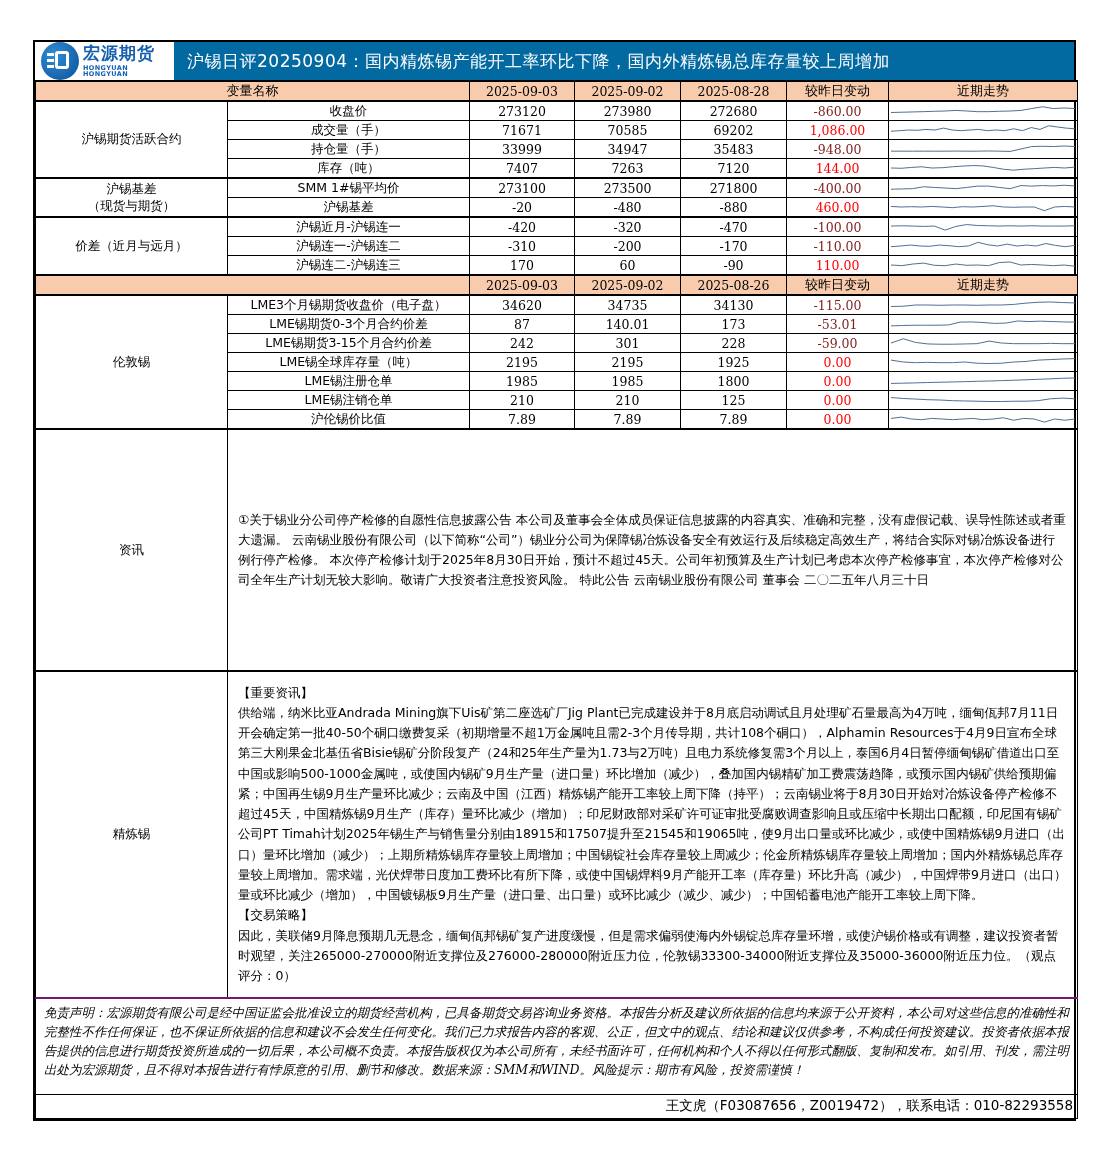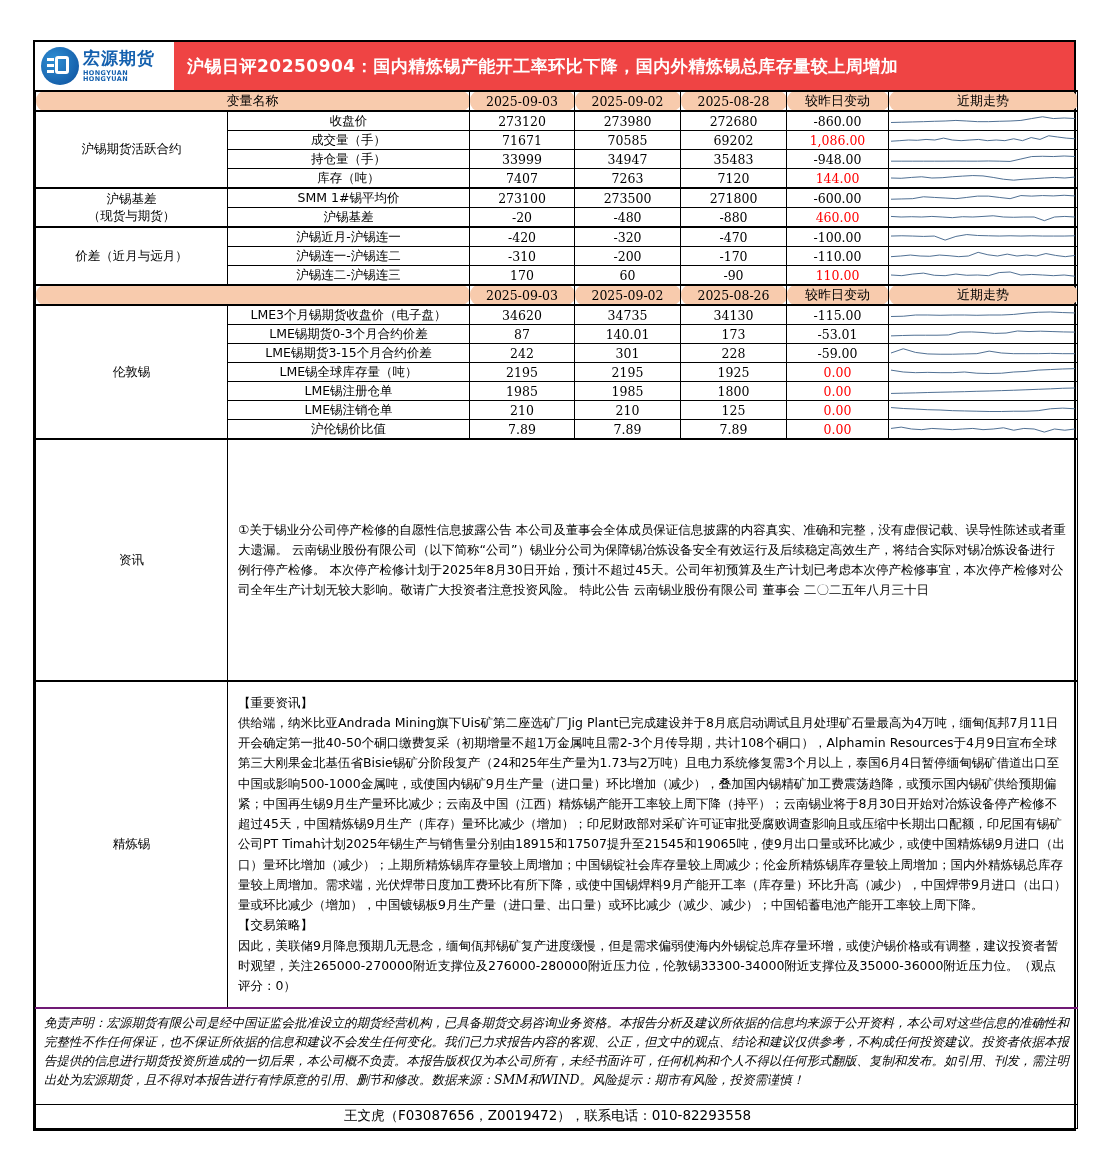--- a/index.html
+++ b/index.html
@@ -1,60 +1,60 @@
 <!DOCTYPE html>
 <html><head>
 <meta charset="utf-8">
 <style>
   * { box-sizing: border-box; margin: 0; padding: 0; }
   html,body { background:#fff; width:1109px; font-family:"DejaVu Sans", sans-serif; }
   .page { width:1043px; margin:40px 33px 0 33px; border:2px solid #000; background:#fff; }
 
   
-  .rep-header { display:flex; height:48px;justify-content:flex-end; }
+  .rep-header { display:flex; height:38px;justify-content:flex-end; }
   .logo-box { width:139px; background:#fff; display:flex; align-items:center; padding-left:6px; }
   .logo-icon { position:relative; width:38px; height:38px; border-radius:50%;
                background:radial-gradient(circle at 35% 35%, #2f8fd4, #0c4e9b); flex:0 0 auto; }
   .logo-icon .sq { position:absolute; left:14px; top:9px; width:14px; height:18px;
                    border:3px solid #fff; border-radius:3px; }
   .logo-icon .b { position:absolute; left:6px; width:7px; height:3px; background:#fff; }
   .logo-icon .b1{ top:11px } .logo-icon .b2{ top:17px } .logo-icon .b3{ top:23px }
   .logo-txt { margin-left:4px; line-height:1; }
   .logo-cn { font-size:17px; font-weight:bold; color:#1460ae; letter-spacing:1px; }
   .logo-en { font-size:6.5px; color:#1460ae; font-weight:bold; letter-spacing:.4px; margin-top:3px; }
-  .title-bar { flex:1; background:#ef4444; color:#fff; display:flex; align-items:center;
-               font-size:17px; font-weight:bold; padding-left:13px; letter-spacing:.5px; }
+  .title-bar { flex:1; background:#0369a1; color:#fff; display:flex; align-items:center;
+               font-size:17px; font-weight:normal; padding-left:13px; letter-spacing:.5px; }
 
   
   table { border-collapse:collapse; width:1043px; table-layout:fixed; }
   td { border:1px solid #000; font-size:12.5px; text-align:center; vertical-align:middle;
        overflow:hidden; padding:0 2px; }
   tr.data-row td { height:19px; }
   tr.hdr td { height:20px; background:#f8cbad; font-size:13px; }
   tr.hdr td.num { font-size:12.5px; }
   td.num { font-family:"DejaVu Serif", serif; }
   td.group { white-space:pre-line; }
   td.up { color:#ff0000; }
-  td.dn { color:#000000; }
+  td.dn { color:#7f1d1d; }
   td.spark { padding:1px 2px; }
   td.spark svg { display:block; width:100%; height:16px; }
-  tr.gtop td { border-top:2px solid #000;border-radius:9px; }
+  tr.gtop td { border-top:2px solid #000; }
 
   tr.info-row td, tr.refined-row td { height:auto; }
   td.longtext { text-align:left; white-space:pre-wrap; padding:6px 10px; line-height:1.62;
                 font-size:12.5px; }
   tr.info-row td.longtext { height:242px; }
   tr.refined-row td.longtext { height:327px; }
   tr.info-row td.group { height:242px;font-family:Liberation Mono, monospace; }
   tr.refined-row td.group { height:327px; }
 
   td.disclaimer { text-align:left; font-style:italic; font-size:12.5px; line-height:1.52;
                   padding:4px 8px; height:96px; border-top:2px solid #701a75; vertical-align:top;
                   font-family:"DejaVu Serif", serif; }
-  td.contact { text-align:center; font-size:13.5px; height:24px; padding-right:20px; }
+  td.contact { text-align:right; font-size:13.5px; height:24px; padding-right:4px; }
 </style>
 </head>
 <body>
 
 <div class="page">
 
   <div class="rep-header">
     <div class="logo-box">
       <div class="logo-icon">
         <div class="b b1"></div>
@@ -138,21 +138,21 @@
             </svg>
           </td>
         </tr>
         <tr class="data-row gtop">
           <td class="group" rowspan="2">沪锡基差
 （现货与期货）</td>
           <td class="">SMM 1#锡平均价</td>
           <td class="num">273100</td>
           <td class="num">273500</td>
           <td class="num">271800</td>
-          <td class="num dn">-600.00</td>
+          <td class="num dn">-400.00</td>
           <td class="spark">
             <svg viewBox="0 0 186 17" preserveAspectRatio="none">
               <polyline points="0.0,9.8 10.9,9.5 21.9,9.2 32.8,7.2 43.8,7.9 54.7,8.5 65.6,9.2 76.6,7.9 87.5,6.5 98.5,6.5 109.4,7.9 120.4,9.2 131.3,5.9 142.2,6.5 153.2,5.9 164.1,6.3 175.1,5.6 186.0,6.3" fill="none" stroke="#4a6b8f" stroke-width="1"></polyline>
             </svg>
           </td>
         </tr>
         <tr class="data-row">
           <td class="">沪锡基差</td>
           <td class="num">-20</td>
           <td class="num">-480</td>

